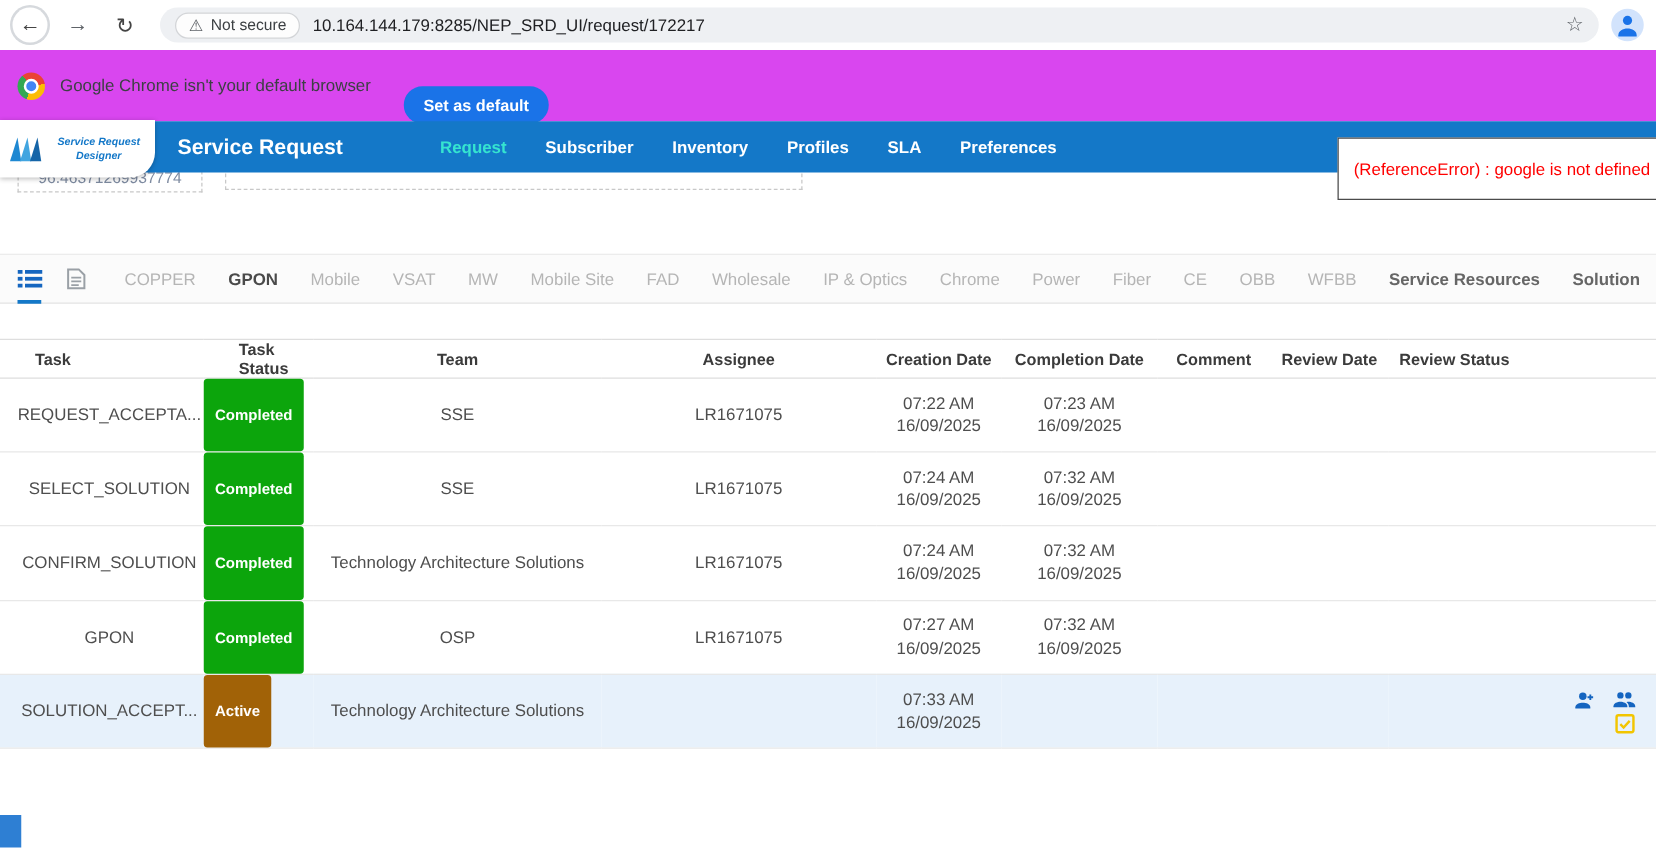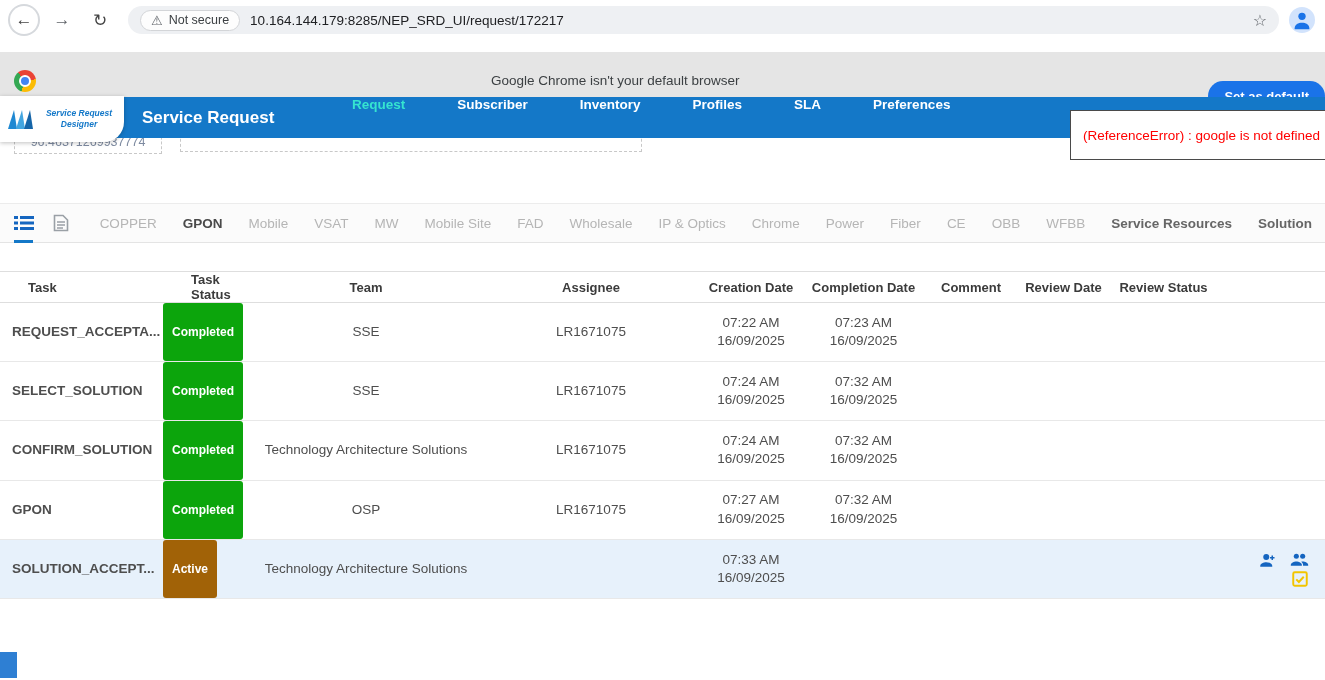--- a/index.html
+++ b/index.html
@@ -20,39 +20,39 @@
   .security-chip { display:flex; align-items:center; gap:6px; background:#fdfdfd;
     border:1px solid #d3d5d8; border-radius:12px; padding:2px 10px; margin-right:10px;
     font-size:12.5px; color:#3c4043; white-space:nowrap; }
   .warn-icon { font-size:13px; color:#5f6368; }
   .url-text { font-size:13.5px; color:#202124; white-space:nowrap; overflow:hidden; }
   .star { margin-left:auto; font-size:16px; color:#5f6368; cursor:pointer; }
   .avatar { width:26px; height:26px; border-radius:50%; background:#d2e3fc;
     display:flex; align-items:center; justify-content:center; overflow:hidden; cursor:pointer; }
 
   
-  .notif-bar { position:absolute; top:52px; left:0; right:0; height:57px;
-    background:#e5e5e5; display:flex; align-items:center;justify-content:space-between; }
+  .notif-bar { position:absolute; top:40px; left:0; right:0; height:57px;
+    background:#d946ef; display:flex; align-items:center; }
   .chrome-logo { width:22px; height:22px; border-radius:50%; margin-left:14px;
     background:conic-gradient(from -40deg, #ea4335 0 120deg, #fbbc05 0 240deg, #34a853 0 360deg);
     position:relative; }
   .chrome-inner { position:absolute; left:5px; top:5px; width:12px; height:12px;
     background:#4285f4; border:2px solid #fff; border-radius:50%; }
   .notif-text { margin-left:12px; font-size:13.5px; color:#3c4043; }
   .default-btn { margin-left:26px; height:30px; padding:0 16px; border:none;
     border-radius:16px; background:var(--chrome-button-blue,#1a73e8); color:#fff;
     font-size:13px; font-weight:bold; font-family:"Liberation Sans",sans-serif; cursor:pointer;margin-top:31px; }
 
   
   .app-header { position:absolute; top:97px; left:0; right:0; height:41px;
     background:var(--header-blue,#1478C8); z-index:5; }
   .app-title { position:absolute; left:142px; top:0; line-height:41px;
     color:#fff; font-size:17px; font-weight:bold; }
   .main-nav { position:absolute; left:352px; top:0; height:41px;
-    display:flex; align-items:flex-start; gap:52px; }
+    display:flex; align-items:center; gap:31px; }
   .nav-item { color:#fff; font-size:13.5px; font-weight:bold; cursor:pointer; white-space:nowrap; }
   .nav-item.active { color:var(--accent-teal,#35E4D0); }
 
   .logo-pill { position:absolute; left:0; top:96px; width:124px; height:46px;
     background:#fff; border-radius:0 0 20px 0; z-index:6;
     box-shadow:0 1px 4px rgba(0,0,0,.25); display:flex; align-items:center;
     padding-left:6px; }
   .logo-text { font-size:8.5px; font-style:italic; font-weight:bold;
     color:var(--header-blue,#1478C8); line-height:1.25; text-align:center; flex:1; }
 
@@ -81,21 +81,21 @@
   .tab.tab-enabled { color:#666; font-weight:bold; }
 
   
   .table-wrap { position:absolute; top:271px; left:0; width:1325px; }
   table { width:1325px; table-layout:fixed; border-collapse:collapse; }
   thead th { height:30px; font-size:13px; font-weight:bold; color:#3b3b3b;
     border-top:1px solid #dedede; border-bottom:1px solid #dedede; text-align:center; }
   thead th:nth-child(1), thead th:nth-child(2) { text-align:left; padding-left:28px; }
   tbody td { height:47px; font-size:13.5px; color:#4e4e4e;
     border-bottom:1px solid #e8e8e8; text-align:center; line-height:1.35; }
-  td.c-task { text-align:left; padding-left:12px; overflow:hidden; white-space:nowrap;font-weight:bold; }
+  td.c-task { text-align:center; padding-left:12px; overflow:hidden; white-space:nowrap; }
   td.c-status { text-align:left; padding-left:0; }
   .badge { display:inline-block; padding:21px 9px; border-radius:3px; color:#fff;
     font-size:12px; font-weight:bold; }
   tr.highlight td { background:var(--highlight-row,#E7F1FB); }
   td.c-actions { text-align:right; padding-right:16px; }
   .action-icon { display:inline-flex; margin-left:14px; vertical-align:middle; cursor:pointer; }
 
   .bottom-widget { position:absolute; left:0; top:652px; width:17px; height:26px;
     background:#2e7fd3; }
 </style>

